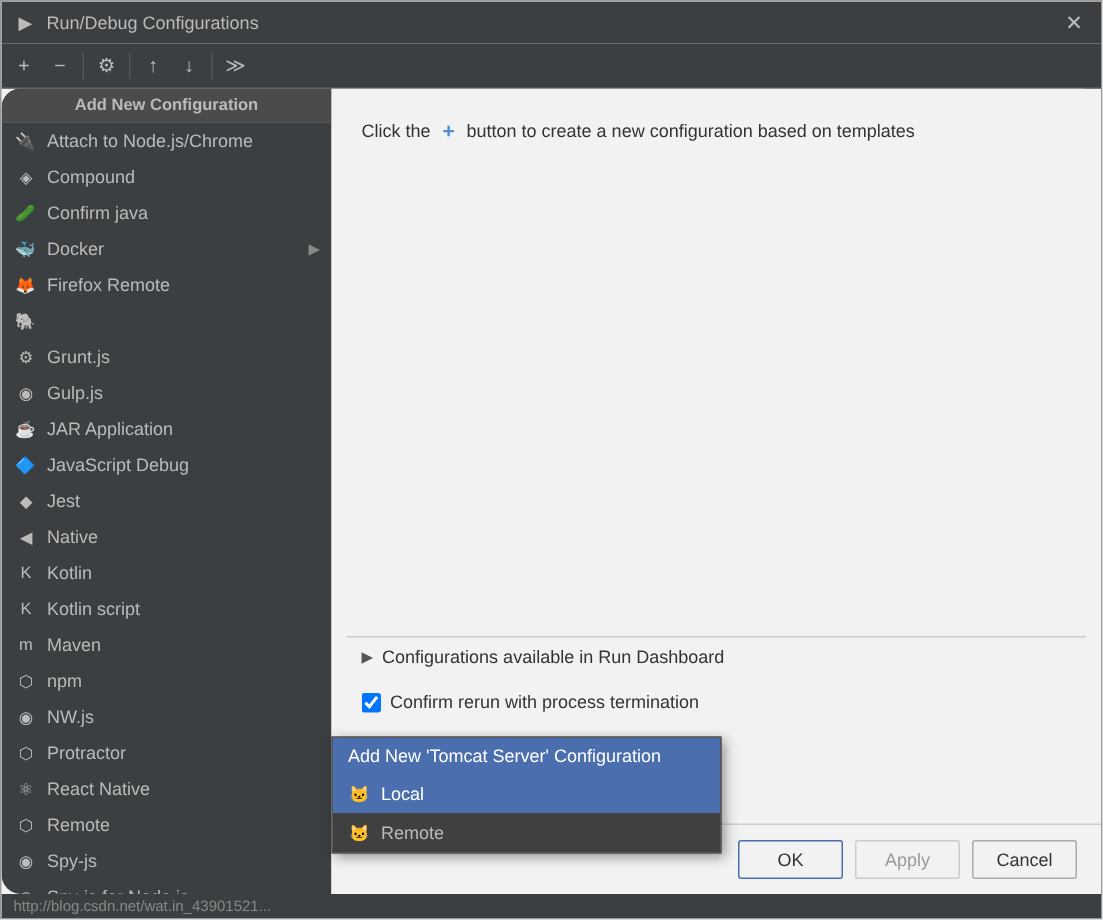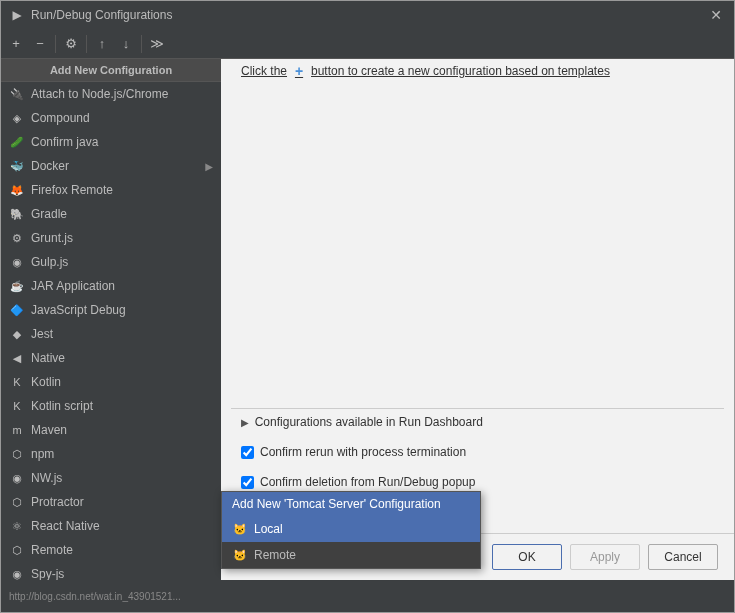--- a/index.html
+++ b/index.html
@@ -68,20 +68,21 @@
       justify-content: center;
       font-size: 13px;
       border-radius: 2px;
     }
     .toolbar-sep { width: 1px; background: #555; height: 18px; margin: 0 2px; }
 
     .content-area {
       display: flex;
       flex: 1;
       overflow: hidden;
+      border-radius: 13px;
     }
 
     
     .left-panel {
       width: 220px;
       background: #3c3f41;
       display: flex;
       flex-direction: column;
       flex-shrink: 0;
       overflow: hidden;
@@ -135,24 +136,23 @@
     
     .right-panel {
       flex: 1;
       background: #f2f2f2;
       display: flex;
       flex-direction: column;
       overflow: hidden;
     }
 
     .instruction-area {
-      padding: 4px 20px 10px 20px;
-      color: #333;
-      font-size: 12px;
-      text-decoration: underline;
+      padding: 20px 20px 10px 20px;
+      color: #333;
+      font-size: 12px;
     }
 
     .instruction-text {
       display: flex;
       align-items: center;
       gap: 4px;
       color: #333;
     }
 
     .plus-icon-inline {
@@ -247,21 +247,21 @@
       cursor: pointer;
       padding: 0 10px;
       border-radius: 2px;
       color: #333;
     }
     .dialog-btn.primary { border: 1px solid #4b6eaf; }
     .dialog-btn:disabled { color: #999; border-color: #ccc; cursor: default; }
 
     
     .status-bar {
-      height: 32px;
+      height: 16px;
       background: #3c3f41;
       display: flex;
       align-items: center;
       padding: 0 8px;
       font-size: 10px;
       color: #888;
       flex-shrink: 0;
     }
 
     
@@ -351,21 +351,20 @@
             <span class="item-icon">🐳</span>
             <span class="item-label">Docker</span>
             <span class="arrow">▶</span>
           </div>
           <div class="list-item">
             <span class="item-icon">🦊</span>
             <span class="item-label">Firefox Remote</span>
           </div>
           <div class="list-item">
             <span class="item-icon">🐘</span>
-            <span class="item-label">Gradle</span>
           </div>
           <div class="list-item">
             <span class="item-icon">⚙</span>
             <span class="item-label">Grunt.js</span>
           </div>
           <div class="list-item">
             <span class="item-icon">◉</span>
             <span class="item-label">Gulp.js</span>
           </div>
           <div class="list-item">

